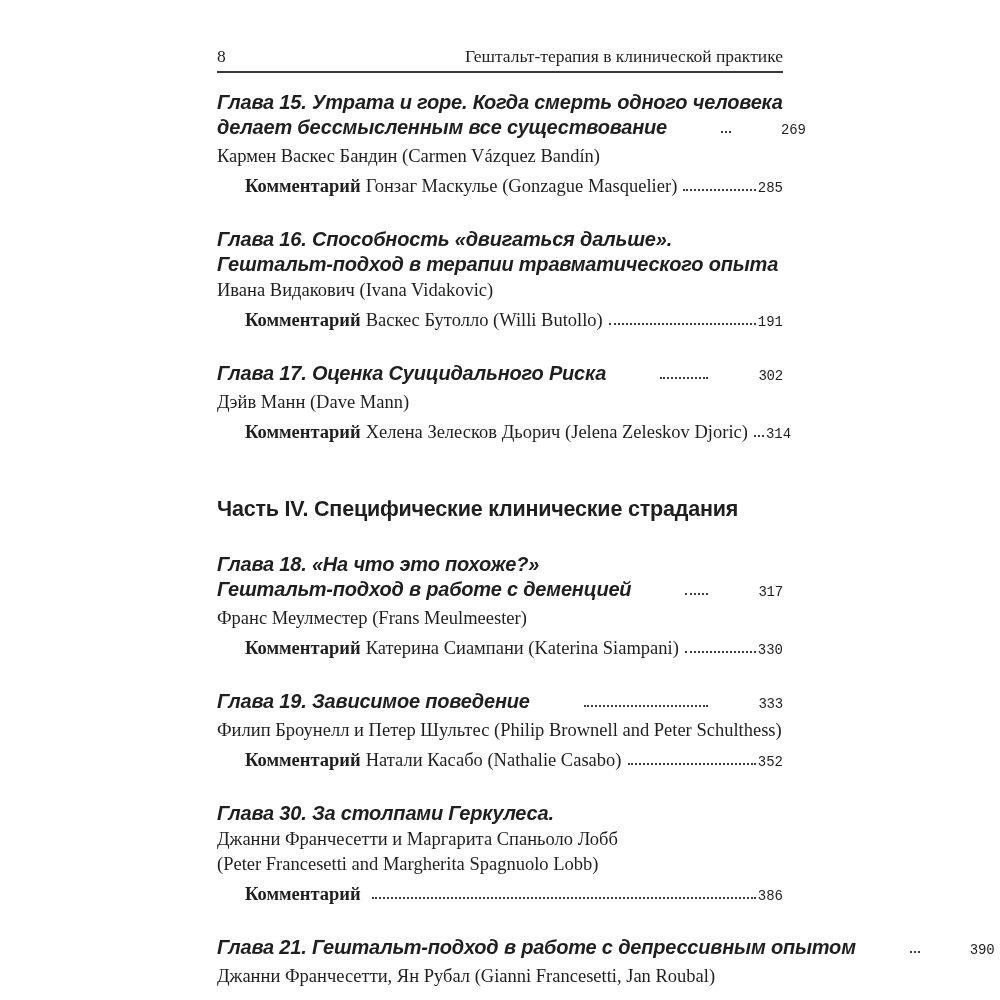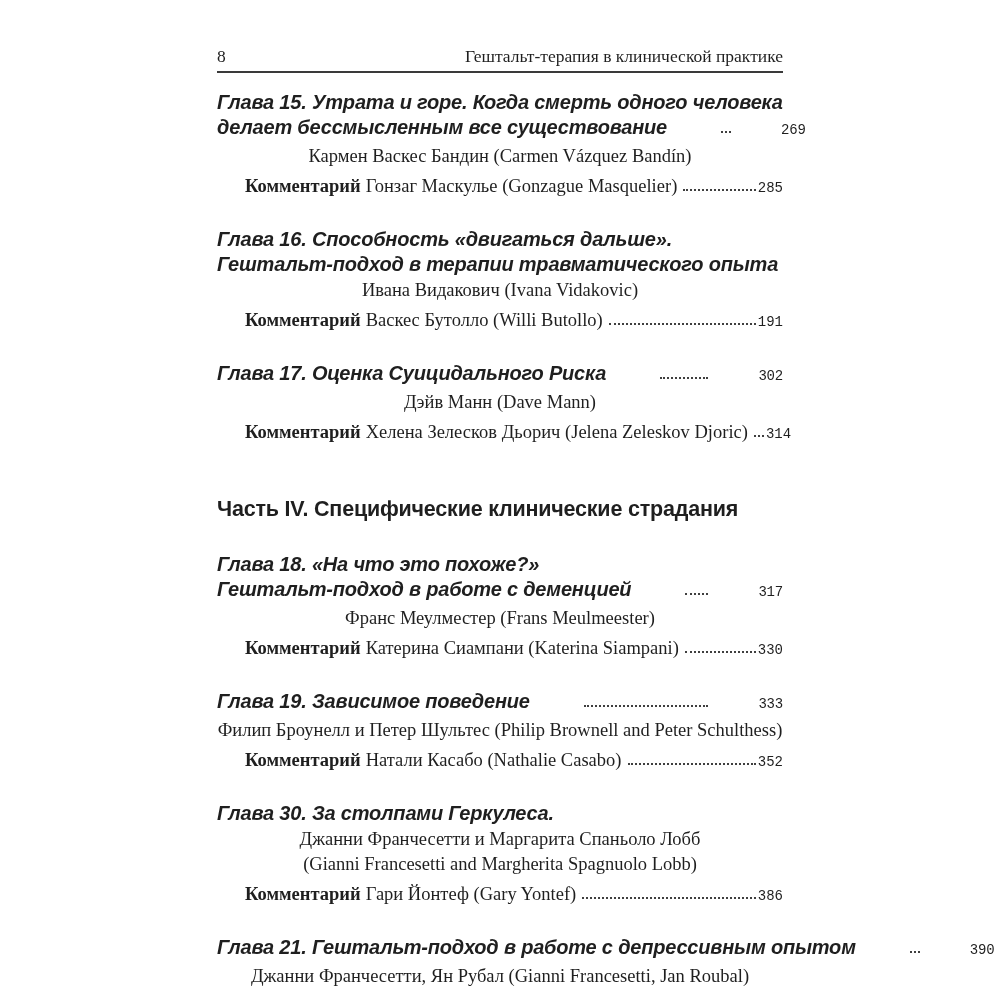--- a/index.html
+++ b/index.html
@@ -50,21 +50,20 @@
     font-family: Liberation Mono, monospace;
     font-weight: normal;
     font-style: normal;
     font-size: 14px;
     white-space: nowrap;
   }
   .author {
     font-size: 18.5px;
     line-height: 23px;
     margin-top: 2px;
-    text-align: center;
   }
   .comment {
     display: flex;
     align-items: baseline;
     margin-top: 8px;
     font-size: 18.5px;
     margin-left: 28px;
   }
   .comment .c-label { font-weight: bold; margin-right: 5px; white-space: nowrap; }
   .comment .c-text  { white-space: nowrap; }
@@ -159,24 +158,23 @@
       <span class="c-label">Комментарий</span>
       <span class="c-text">Натали Касабо (Nathalie Casabo)</span>
       <span class="leader"></span>
       <span class="pg">352</span>
     </div>
   </div>
 
   <div class="entry">
     <div class="title-line">Глава 30. За столпами Геркулеса.</div>
     <div class="author">Джанни Франчесетти и Маргарита Спаньоло Лобб</div>
-    <div class="author">(Gianni Francesetti and Margherita Spagnuolo Lobb)</div>
+    <div class="author">(Peter Francesetti and Margherita Spagnuolo Lobb)</div>
     <div class="comment">
       <span class="c-label">Комментарий</span>
-      <span class="c-text">Гари Йонтеф (Gary Yontef)</span>
       <span class="leader"></span>
       <span class="pg">386</span>
     </div>
   </div>
 
   <div class="entry">
     <div class="title-row">
       <span class="t">Глава 21. Гештальт-подход в работе с депрессивным опытом</span>
       <span class="leader"></span>
       <span class="pg">390</span>

